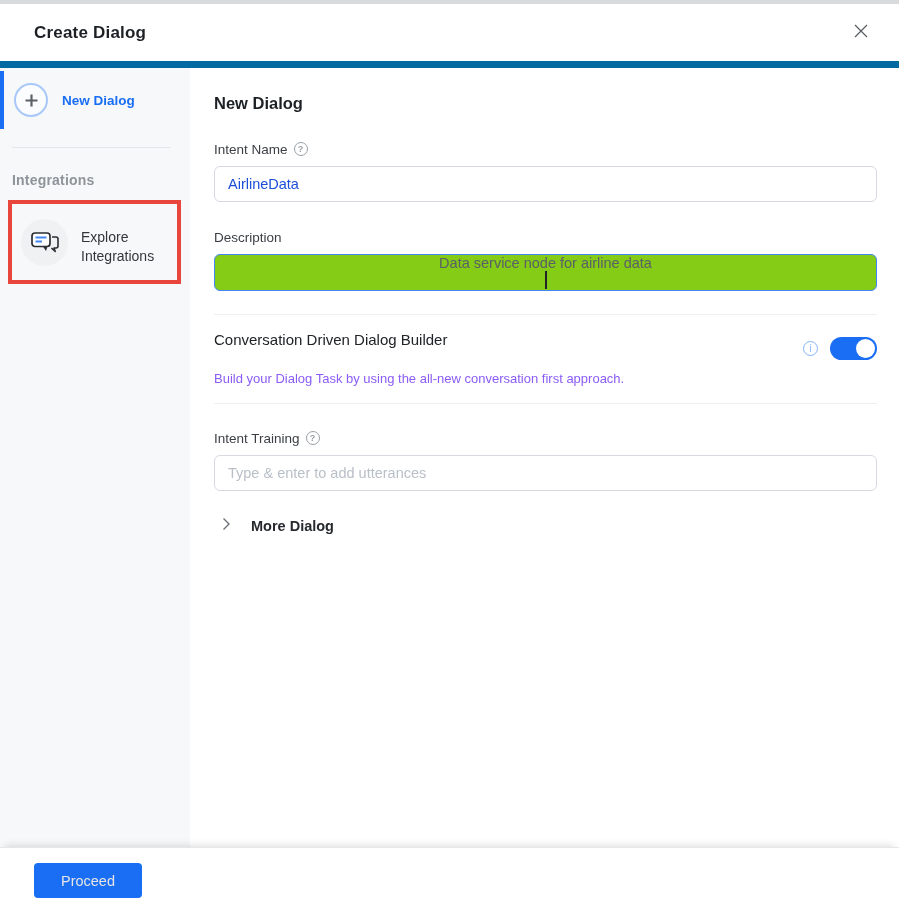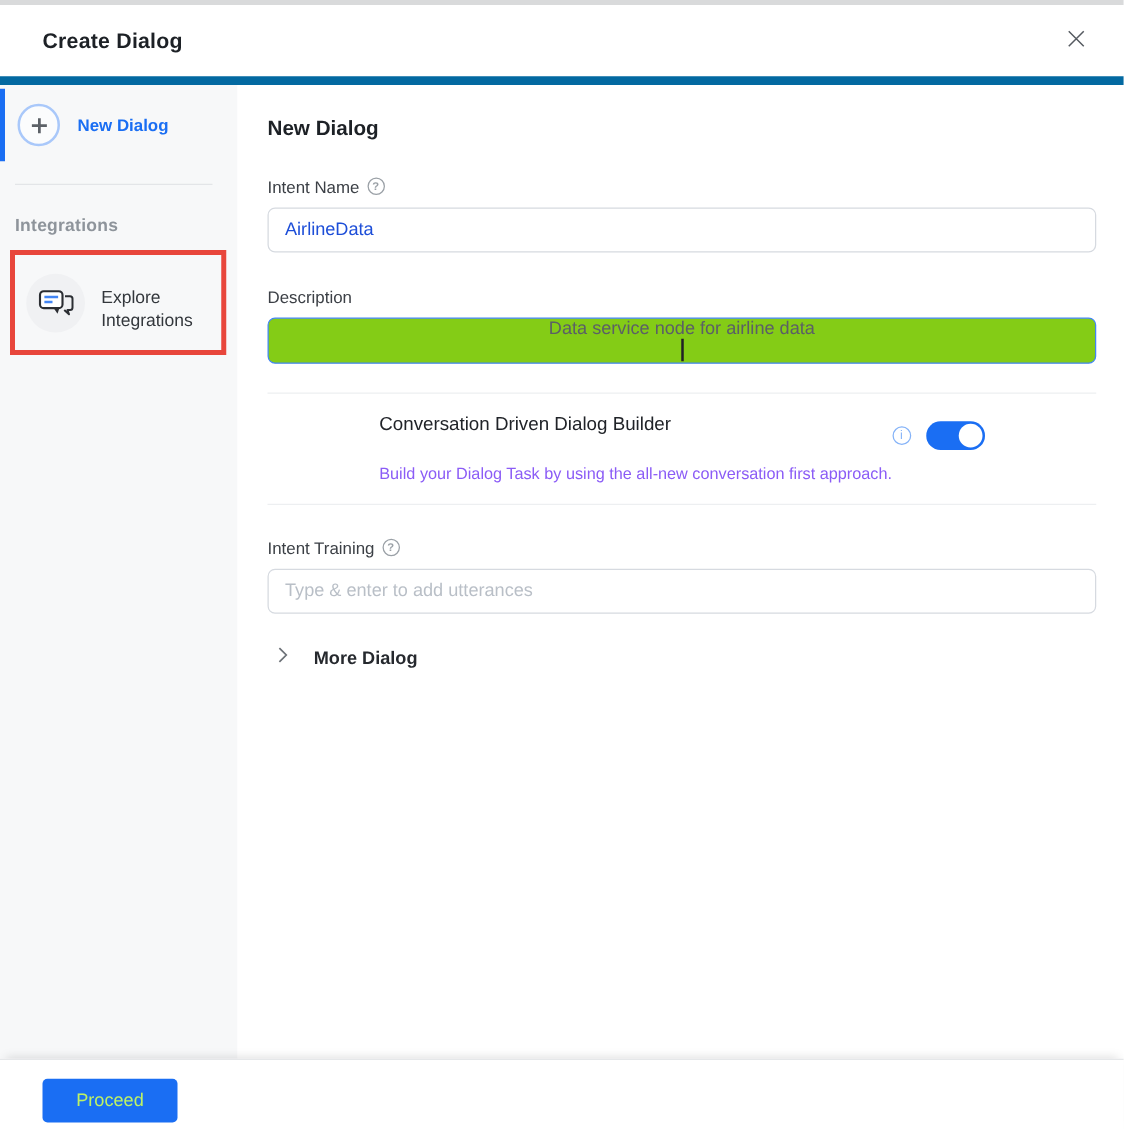--- a/index.html
+++ b/index.html
@@ -76,21 +76,21 @@
     cursor:text;
     flex-direction:column;
   }
   .caret { display:inline-block; width:1.5px; height:18px; background:#202226; margin-left:1px;
     animation:blink 1.1s steps(1) infinite; }
   @keyframes blink { 50% { opacity:0; } }
 
   .hr { height:1px; background:#edeff1; }
   .hr-1 { margin-top:23px; }
 
-  .cdd-row { display:flex; justify-content:center; align-items:flex-start; padding:16px 0 17px; }
+  .cdd-row { display:flex; justify-content:space-between; align-items:flex-start; padding:16px 0 17px; }
   .cdd-title { font-size:15px; font-weight:500; color:#202328; }
   .cdd-sub { margin-top:23px; font-size:13px; color:#8b5cf6; }
   .cdd-controls { display:flex; align-items:center; gap:12px; margin-top:6px; flex:0 0 auto; }
   .info-icon {
     width:15px; height:15px; border:1.3px solid #85b3f8; border-radius:50%;
     color:#85b3f8; font-size:10px; display:flex; align-items:center; justify-content:center;
     font-style:normal; cursor:pointer;
   }
   .toggle { width:47px; height:23px; border-radius:12px; background:#1a6ef3; position:relative; cursor:pointer; }
   .toggle .knob { position:absolute; top:2px; right:2px; width:19px; height:19px; border-radius:50%; background:#fff; }
@@ -99,21 +99,21 @@
   .more-row { display:flex; align-items:center; margin-top:26px; padding-left:7px; cursor:pointer; }
   .more-label { margin-left:20px; font-size:14.5px; font-weight:600; color:#26292e; }
 
   
   .modal-footer {
     flex:0 0 auto; height:66px; background:#fff; border-top:1px solid #e5e7e9;
     box-shadow:0 -6px 8px -5px rgba(0,0,0,.15);
     display:flex; align-items:center; padding-left:34px; position:relative; z-index:2;
   }
   .proceed-btn {
-    width:108px; height:35px; background:#1a6ef3; color:#bef264; border:none; border-radius:4px;
+    width:108px; height:35px; background:#1a6ef3; color:#e5e5e5; border:none; border-radius:4px;
     font-size:14.5px; font-family:"Liberation Sans","DejaVu Sans",sans-serif; cursor:pointer;
   }
 </style>
 </head>
 <body>
 
 <div class="page">
 
   <div class="top-strip"></div>
 

